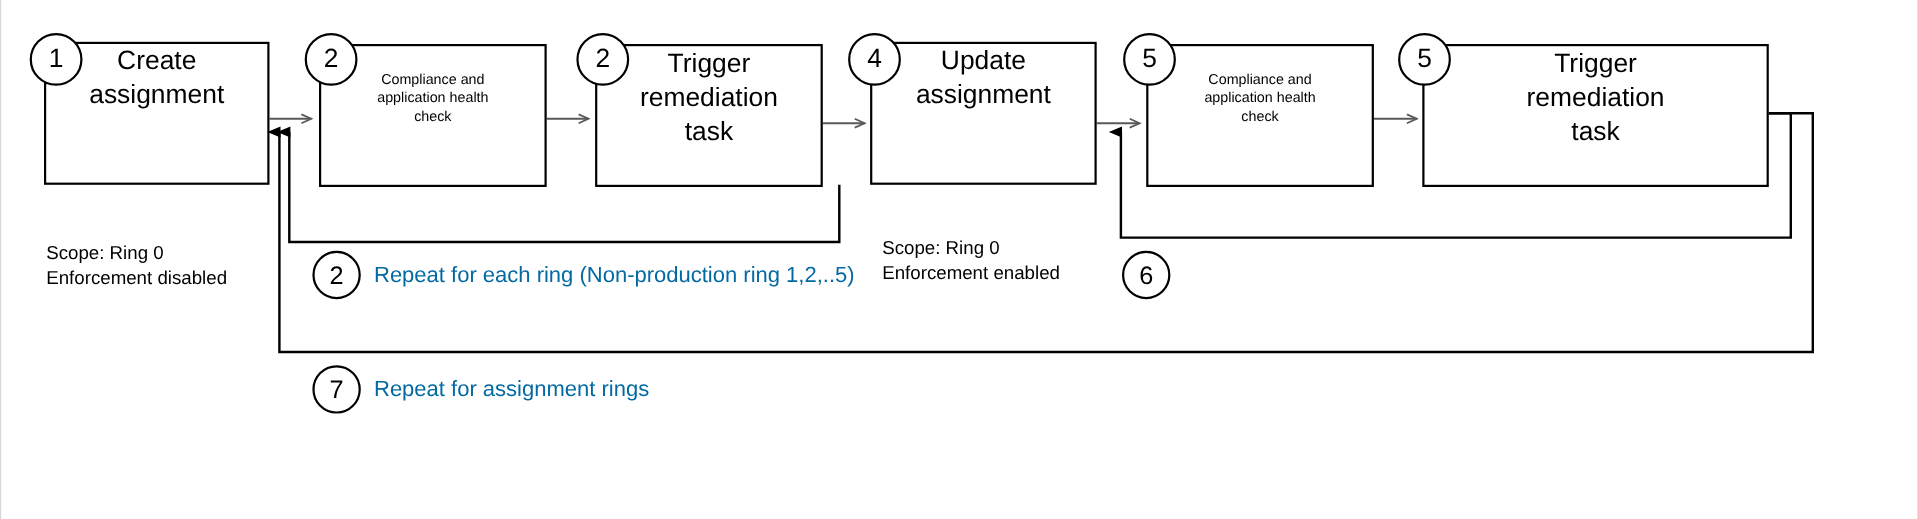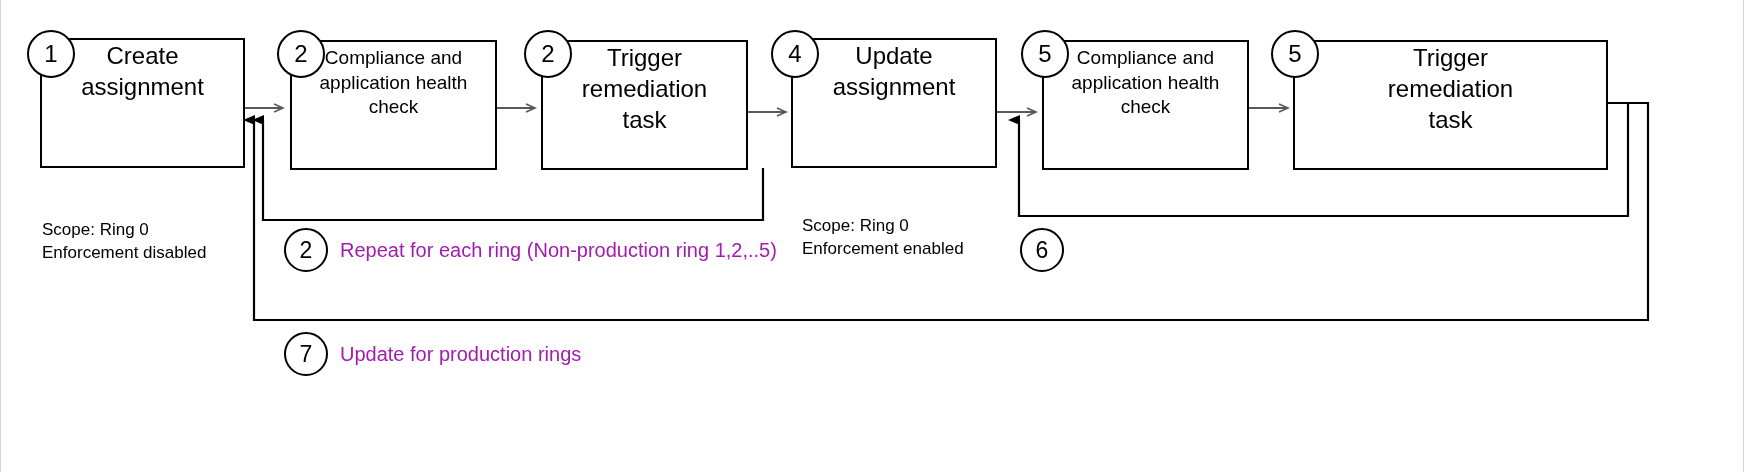--- a/index.html
+++ b/index.html
@@ -41,22 +41,22 @@
   }
   .node .node-label {
     display: block;
     width: 100%;
     white-space: pre-line;
   }
   .node.big .node-label {
     font-size: 24px;
   }
   .node.small .node-label {
-    font-size: 19px;
-    padding-top: 4px;
+    font-size: 13px;
+    padding-top: 22px;
   }
   .badge {
     position: absolute;
     box-sizing: border-box;
     width: 48px;
     height: 48px;
     border: 2.2px solid #000000;
     border-radius: 50%;
     background: #ffffff;
     display: flex;
@@ -90,21 +90,21 @@
     background: #ffffff;
     display: flex;
     align-items: center;
     justify-content: center;
     font-size: 23px;
     line-height: 1;
   }
   .legend-row .legend-text {
     font-size: 20px;
     white-space: nowrap;
-    color: #a21caf;
+    color: #0369a1;
   }
   .frame-edge {
     position: absolute;
     top: 0;
     width: 1px;
     height: 472px;
     background: #d6d6d6;
   }
 </style>
 </head>
@@ -206,16 +206,16 @@
   <div class="legend-row" style="left:1020px; top:228px;">
     <div class="legend-badge">
       <span>6</span>
     </div>
   </div>
 
   <div class="legend-row" style="left:284px; top:332px;">
     <div class="legend-badge">
       <span>7</span>
     </div>
-    <div class="legend-text">Update for production rings</div>
+    <div class="legend-text">Repeat for assignment rings</div>
   </div>
 
 </div>
 
 </body></html>

